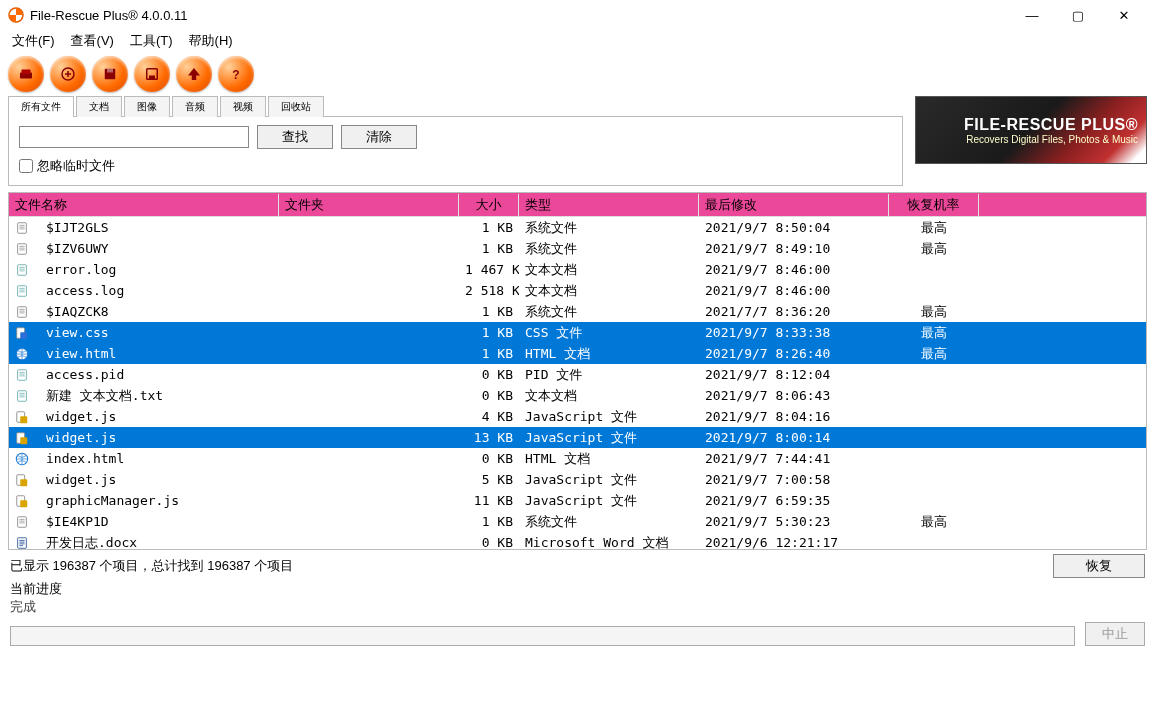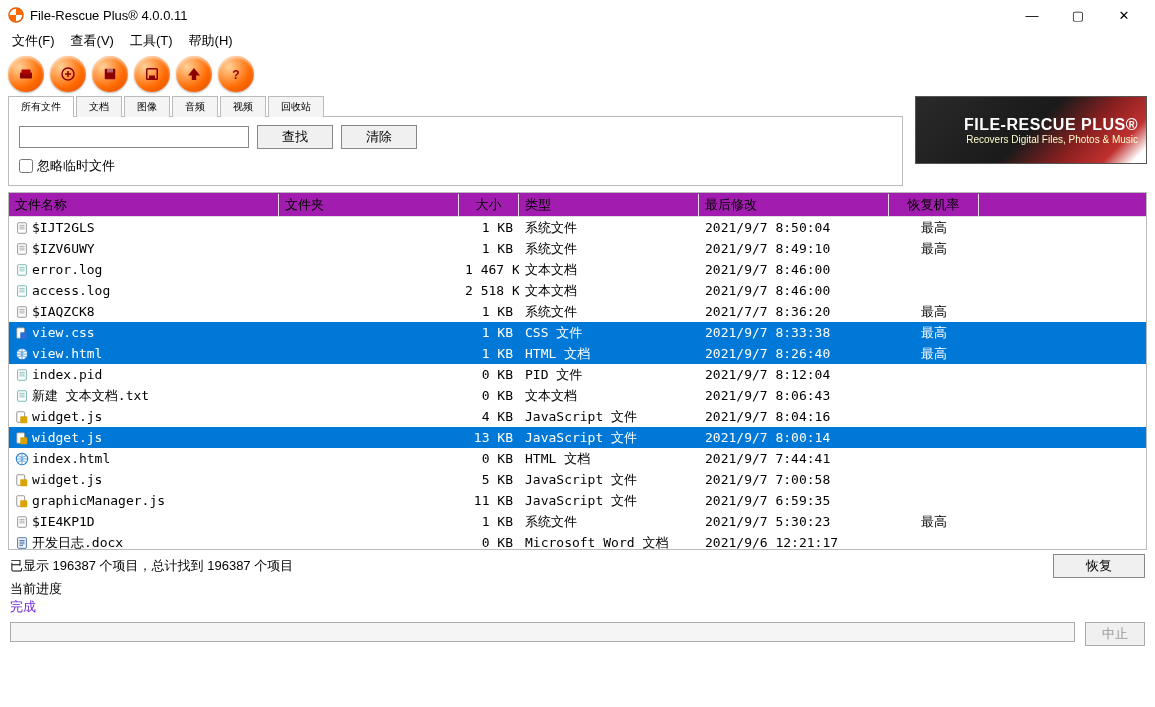--- a/index.html
+++ b/index.html
@@ -27,49 +27,49 @@
 .search-input { width: 230px; height: 22px; border: 1px solid #888; padding: 0 4px; font-size: 13px; }
 .btn { border: 1px solid #888; background: #f0f0f0; padding: 2px 24px; font-size: 13px; cursor: default; }
 .check-row { display: flex; align-items: center; gap: 4px; }
 .check-row input { width: 14px; height: 14px; }
 
 .banner { width: 232px; height: 68px; background: linear-gradient(135deg, #2a2a2a 0%, #1a1a1a 50%, #8b2020 70%, #c03030 85%, #fff 95%); border: 1px solid #555; color: #fff; display: flex; flex-direction: column; justify-content: center; align-items: flex-end; padding-right: 8px; }
 .banner .b1 { font-size: 16px; font-weight: bold; letter-spacing: 0.5px; }
 .banner .b2 { font-size: 10px; color: #ffc; }
 
 .table-wrap { margin: 6px 8px 0; border: 1px solid #bbb; height: 358px; position: relative; overflow: hidden; }
-.thead { display: flex; background: #a21caf; border-bottom: 1px solid #ddd; height: 24px; align-items: center; }
+.thead { display: flex; background: #ec4899; border-bottom: 1px solid #ddd; height: 24px; align-items: center; }
 .th { padding: 2px 6px; border-right: 1px solid #e0e0e0; font-size: 13px; white-space: nowrap; overflow: hidden; }
 .th-name { width: 270px; }
 .th-folder { width: 180px; }
 .th-size { width: 60px; text-align: center; }
 .th-type { width: 180px; }
 .th-mod { width: 190px; }
 .th-prob { width: 90px; text-align: center; }
 
 .tbody { overflow-y: scroll; height: 332px; }
 .tr { display: flex; height: 21px; align-items: center; font-family: "SimSun", "NSimSun", monospace; font-size: 13px; }
 .tr.selected { background: #0078d7; color: #fff; }
 .td { padding: 0 6px; white-space: nowrap; overflow: hidden; }
-.td-name { width: 270px; display: flex; align-items: center; gap: 3px; }
+.td-name { width: 270px; display: flex; align-items: center; gap: 17px; }
 .td-folder { width: 180px; }
 .td-size { width: 60px; text-align: right; }
 .td-type { width: 180px; }
 .td-mod { width: 190px; }
 .td-prob { width: 90px; text-align: center; }
 .ficon { width: 14px; height: 14px; flex-shrink: 0; }
 
 .status-row { display: flex; align-items: center; padding: 4px 10px 0; font-size: 13px; }
 .status-row .st { flex: 1; }
 .recover-btn { border: 1px solid #888; background: #f0f0f0; padding: 2px 32px; font-size: 13px; cursor: default; }
 
 .progress-area { padding: 2px 10px 6px; }
 .progress-label { font-size: 13px; }
-.progress-status { font-size: 13px; color: #6d28d9; }
-.progress-row { display: flex; align-items: flex-start; gap: 10px; margin-top: 6px; }
+.progress-status { font-size: 13px; color: #404040; }
+.progress-row { display: flex; align-items: flex-end; gap: 10px; margin-top: 6px; }
 .progress-bar { flex: 1; height: 20px; border: 1px solid #aaa; background: #f5f5f5; }
 .stop-btn { border: 1px solid #aaa; background: #f0f0f0; padding: 2px 16px; color: #999; font-size: 13px; }
 </style>
 </head>
 <body>
 
 <div class="titlebar">
   <span class="app-icon">
     <svg viewBox="0 0 16 16">
         <circle cx="8" cy="8" r="7" fill="#fff" stroke="#e05a00" stroke-width="1.5"></circle>
@@ -262,21 +262,21 @@
         <div class="td td-type">HTML 文档</div>
         <div class="td td-mod">2021/9/7 8:26:40</div>
         <div class="td td-prob">最高</div>
       </div>
       <div class="tr">
         <div class="td td-name">
           <span class="ficon"><svg viewBox="0 0 16 16">
               <rect x="3" y="2" width="10" height="12" rx="1" fill="#fff" stroke="#6aa"></rect>
               <path d="M5 5h6M5 7h6M5 9h6" stroke="#6aa" stroke-width=".8"></path>
             </svg></span>
-          <span>index.pid</span>
+          <span>access.pid</span>
         </div>
         <div class="td td-folder"></div>
         <div class="td td-size">0 KB</div>
         <div class="td td-type">PID 文件</div>
         <div class="td td-mod">2021/9/7 8:12:04</div>
         <div class="td td-prob"></div>
       </div>
       <div class="tr">
         <div class="td td-name">
           <span class="ficon"><svg viewBox="0 0 16 16">

